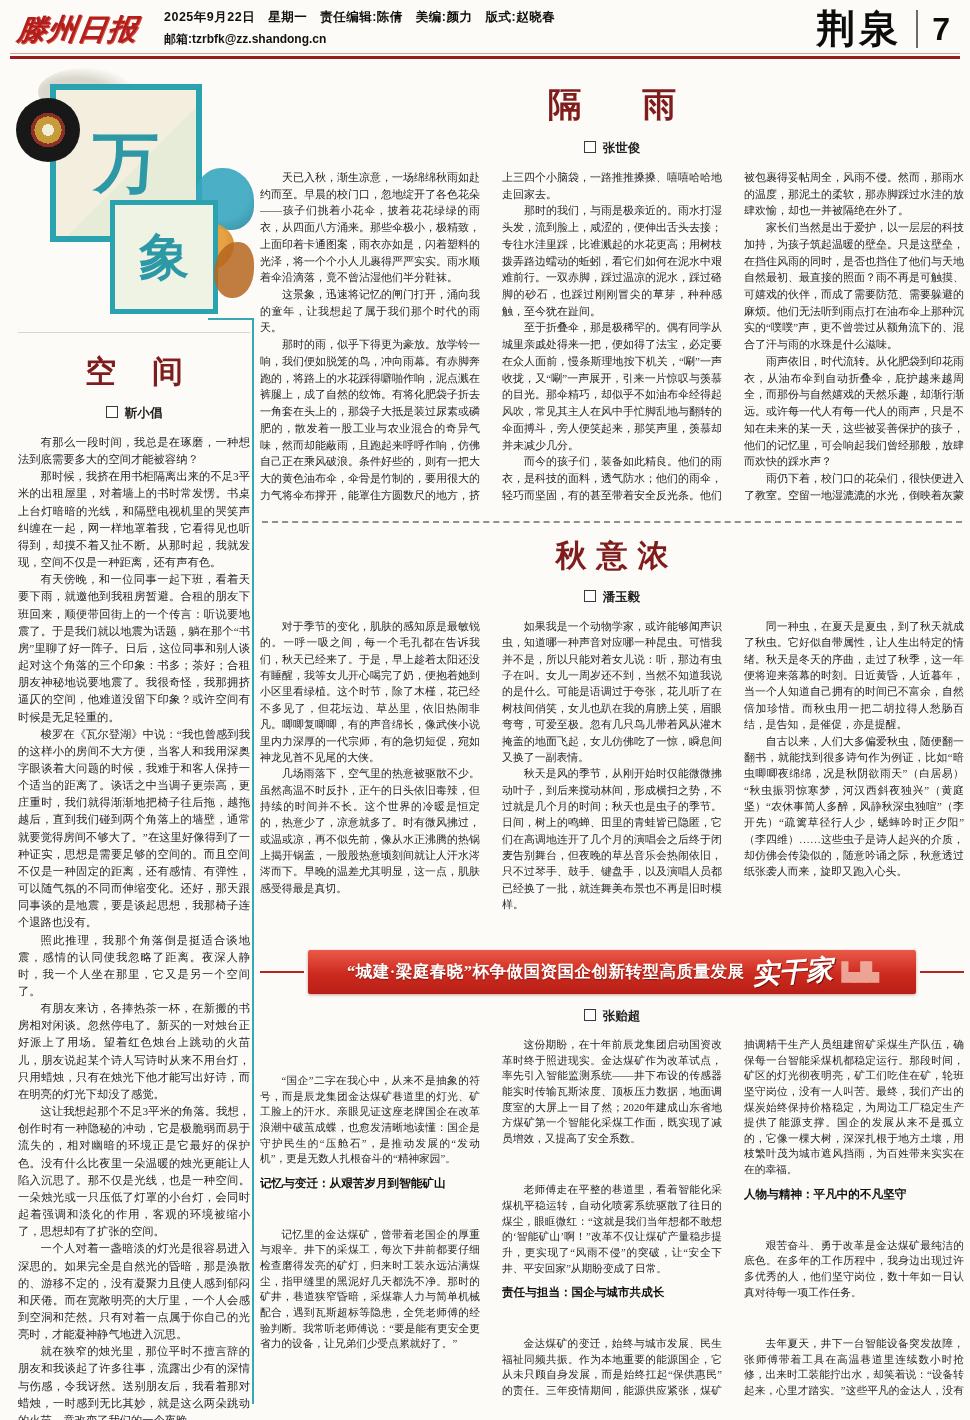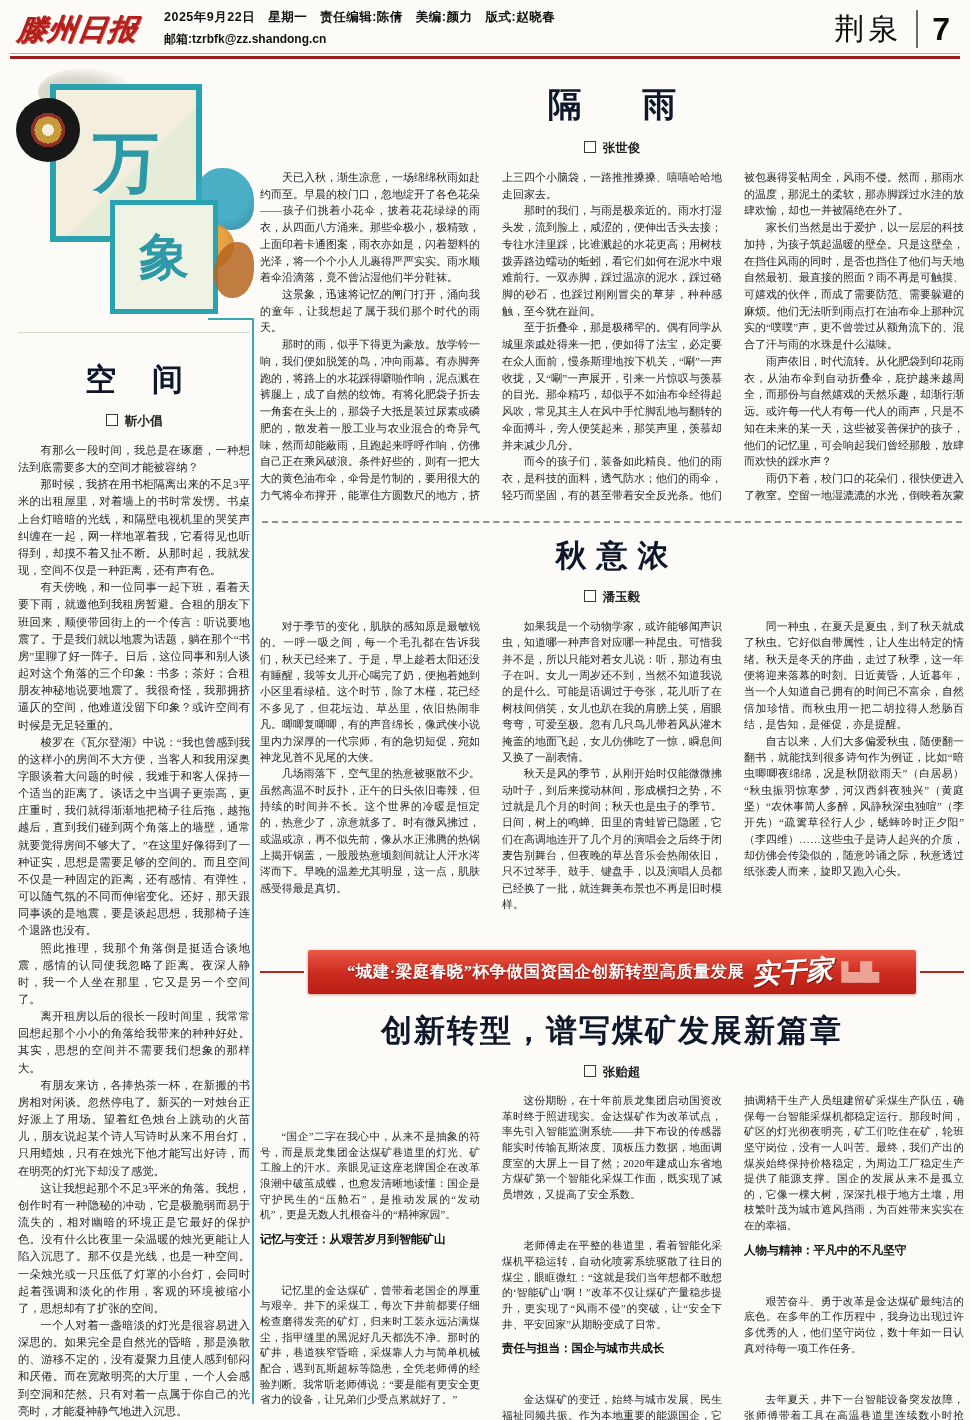--- a/index.html
+++ b/index.html
@@ -14,21 +14,21 @@
     position:absolute; left:4px; top:2px; width:130px; height:42px;
     color:#b01f1c; font-weight:bold; font-style:italic; font-size:29px;
     letter-spacing:1px; transform:skewX(-8deg); line-height:42px;
     text-shadow:1px 1px 0 #d8473f;
     font-family:"Liberation Serif",serif; white-space:nowrap;
   }
   .hmeta { position:absolute; left:150px; top:3px; font-family:"Liberation Sans","DejaVu Sans",sans-serif; }
   .hmeta .l1 { font-size:12.5px; font-weight:bold; color:#111; letter-spacing:.5px; }
   .hmeta .l2 { font-size:12px;  font-weight:bold; color:#111; margin-top:5px; }
   .hsec { position:absolute; right:6px; top:0; height:46px; display:flex; align-items:center; gap:14px; }
-  .hsec .sec-name { font-size:30px; font-weight:normal; letter-spacing:4px; color:#0d0d0d; }
+  .hsec .sec-name { font-size:39px; font-weight:bold; letter-spacing:4px; color:#0d0d0d; }
   .hsec .vline { width:2px; height:38px; background:#6b6b6b; }
   .hsec .pnum { font-size:32px; font-weight:bold; color:#0d0d0d; font-family:"Liberation Sans",sans-serif; }
   .hrule { position:absolute; top:56px; left:10px; right:10px; height:3px; background:#9a1d1d; }
   .hrule-thin { position:absolute; top:53px; left:10px; right:10px; height:1px; background:#caa7a7; }
 
   
   .leftcol { position:absolute; left:18px; top:72px; width:232px; height:1336px; }
   .teal-rail { position:absolute; left:252px; top:372px; width:2px; height:1032px; background:#36a9b4; }
   .teal-step { position:absolute; left:208px; top:318px; width:46px; height:2px; background:#36a9b4; }
   .teal-rail-elbow { position:absolute; left:252px; top:318px; width:2px; height:56px; background:#36a9b4; }
@@ -46,22 +46,22 @@
   .wx-record { position:absolute; left:-2px; top:26px; width:64px; height:64px; border-radius:50%;
     background:radial-gradient(circle at 50% 50%, #f2ecd8 0 13%, #c79a3a 13% 30%, #8c2f27 30% 38%, #181818 38% 100%); }
   .wx-blob-orange { position:absolute; left:150px; top:150px; width:66px; height:52px;
     border-radius:55% 45% 60% 40%; background:radial-gradient(circle at 40% 40%, #e59a33 0 60%, #c1761d 100%); opacity:.92; }
   .wx-blob-teal { position:absolute; left:178px; top:96px; width:58px; height:62px;
     border-radius:45% 55% 40% 60%; background:radial-gradient(circle at 45% 40%, #37a6c0 0 55%, #1f7d96 100%); opacity:.9; }
   .wx-blob-leaf { position:absolute; left:196px; top:170px; width:40px; height:56px;
     border-radius:60% 40% 55% 45%; background:#b5661f; opacity:.85; }
   .left-divider { border-top:1px solid #d9d5cb; margin:8px 0 4px; }
 
-  .art-title { text-align:center; font-weight:bold; color:#0f172a; }
-  .space-title { font-size:31px; letter-spacing:14px; text-indent:14px; margin-top:26px; }
+  .art-title { text-align:center; font-weight:bold; color:#7f1d1d; }
+  .space-title { font-size:31px; letter-spacing:14px; text-indent:14px; margin-top:18px; }
   .byline { text-align:center; font-size:12.5px; color:#222; margin:12px 0 12px;
     font-family:"Liberation Sans",sans-serif; font-weight:bold; }
   .byl-box { display:inline-block; width:10px; height:10px; border:1.5px solid #3a3a3a;
     margin-right:7px; vertical-align:-1px; background:#fff; }
   .bp { margin:0; text-align:justify; text-indent:2em; }
   .space-body .bp { font-size:11.3px; line-height:1.52; color:#26262a; }
 
   
   .rightreg { position:absolute; left:260px; top:66px; width:704px; }
   .rain-title { font-size:34px; letter-spacing:26px; text-indent:26px; padding-top:16px; }
@@ -137,21 +137,20 @@
     <div class="art-title space-title">空 间</div>
     <div class="byline">
       <span class="byl-box"></span><span>靳小倡</span>
     </div>
     <div class="space-body">
       <p class="bp">有那么一段时间，我总是在琢磨，一种想法到底需要多大的空间才能被容纳？</p>
       <p class="bp">那时候，我挤在用书柜隔离出来的不足3平米的出租屋里，对着墙上的书时常发愣。书桌上台灯暗暗的光线，和隔壁电视机里的哭笑声纠缠在一起，网一样地罩着我，它看得见也听得到，却摸不着又扯不断。从那时起，我就发现，空间不仅是一种距离，还有声有色。</p>
       <p class="bp">有天傍晚，和一位同事一起下班，看着天要下雨，就邀他到我租房暂避。合租的朋友下班回来，顺便带回街上的一个传言：听说要地震了。于是我们就以地震为话题，躺在那个“书房”里聊了好一阵子。日后，这位同事和别人谈起对这个角落的三个印象：书多；茶好；合租朋友神秘地说要地震了。我很奇怪，我那拥挤逼仄的空间，他难道没留下印象？或许空间有时候是无足轻重的。</p>
       <p class="bp">梭罗在《瓦尔登湖》中说：“我也曾感到我的这样小的房间不大方便，当客人和我用深奥字眼谈着大问题的时候，我难于和客人保持一个适当的距离了。谈话之中当调子更崇高，更庄重时，我们就得渐渐地把椅子往后拖，越拖越后，直到我们碰到两个角落上的墙壁，通常就要觉得房间不够大了。”在这里好像得到了一种证实，思想是需要足够的空间的。而且空间不仅是一种固定的距离，还有感情、有弹性，可以随气氛的不同而伸缩变化。还好，那天跟同事谈的是地震，要是谈起思想，我那椅子连个退路也没有。</p>
       <p class="bp">照此推理，我那个角落倒是挺适合谈地震，感情的认同使我忽略了距离。夜深人静时，我一个人坐在那里，它又是另一个空间了。</p>
-      <p class="bp">离开租房以后的很长一段时间里，我常常回想起那个小小的角落给我带来的种种好处。其实，思想的空间并不需要我们想象的那样大。</p>
       <p class="bp">有朋友来访，各捧热茶一杯，在新搬的书房相对闲谈。忽然停电了。新买的一对烛台正好派上了用场。望着红色烛台上跳动的火苗儿，朋友说起某个诗人写诗时从来不用台灯，只用蜡烛，只有在烛光下他才能写出好诗，而在明亮的灯光下却没了感觉。</p>
       <p class="bp">这让我想起那个不足3平米的角落。我想，创作时有一种隐秘的冲动，它是极脆弱而易于流失的，相对幽暗的环境正是它最好的保护色。没有什么比夜里一朵温暖的烛光更能让人陷入沉思了。那不仅是光线，也是一种空间。一朵烛光或一只压低了灯罩的小台灯，会同时起着强调和淡化的作用，客观的环境被缩小了，思想却有了扩张的空间。</p>
       <p class="bp">一个人对着一盏暗淡的灯光是很容易进入深思的。如果完全是自然光的昏暗，那是涣散的、游移不定的，没有凝聚力且使人感到郁闷和厌倦。而在宽敞明亮的大厅里，一个人会感到空洞和茫然。只有对着一点属于你自己的光亮时，才能凝神静气地进入沉思。</p>
       <p class="bp">就在狭窄的烛光里，那位平时不擅言辞的朋友和我谈起了许多往事，流露出少有的深情与伤感，令我讶然。送别朋友后，我看着那对蜡烛，一时感到无比其妙，就是这么两朵跳动的火苗，竟改变了我们的一个夜晚。</p>
     </div>
   </div>
 
   <div class="rightreg">
 
     <div class="art-title rain-title">隔 雨</div>
@@ -189,21 +188,20 @@
     <div class="banner-row">
       <div class="banner-line"></div>
       <div class="kicker">
         <span class="ktext">“城建·梁庭春晓”杯争做国资国企创新转型高质量发展</span>
         <span class="khl">实干家</span>
         <span class="kcity">▙▟▙</span>
       </div>
       <div class="banner-line"></div>
     </div>
 
-    <div class="art-title coal-headline">创新转型，谱写煤矿发展新篇章</div>
     <div class="byline">
       <span class="byl-box"></span><span>张贻超</span>
     </div>
     <div class="cols coal-body">
       <p class="bp">“国企”二字在我心中，从来不是抽象的符号，而是辰龙集团金达煤矿巷道里的灯光、矿工脸上的汗水。亲眼见证这座老牌国企在改革浪潮中破茧成蝶，也愈发清晰地读懂：国企是守护民生的“压舱石”，是推动发展的“发动机”，更是无数人扎根奋斗的“精神家园”。</p>
       <div class="subhead">记忆与变迁：从艰苦岁月到智能矿山</div>
       <p class="bp">记忆里的金达煤矿，曾带着老国企的厚重与艰辛。井下的采煤工，每次下井前都要仔细检查磨得发亮的矿灯，归来时工装永远沾满煤尘，指甲缝里的黑泥好几天都洗不净。那时的矿井，巷道狭窄昏暗，采煤靠人力与简单机械配合，遇到瓦斯超标等隐患，全凭老师傅的经验判断。我常听老师傅说：“要是能有更安全更省力的设备，让兄弟们少受点累就好了。”</p>
       <p class="bp">这份期盼，在十年前辰龙集团启动国资改革时终于照进现实。金达煤矿作为改革试点，率先引入智能监测系统——井下布设的传感器能实时传输瓦斯浓度、顶板压力数据，地面调度室的大屏上一目了然；2020年建成山东省地方煤矿第一个智能化采煤工作面，既实现了减员增效，又提高了安全系数。</p>
       <p class="bp">老师傅走在平整的巷道里，看着智能化采煤机平稳运转，自动化喷雾系统驱散了往日的煤尘，眼眶微红：“这就是我们当年想都不敢想的‘智能矿山’啊！”改革不仅让煤矿产量稳步提升，更实现了“风雨不侵”的突破，让“安全下井、平安回家”从期盼变成了日常。</p>
       <div class="subhead">责任与担当：国企与城市共成长</div>

